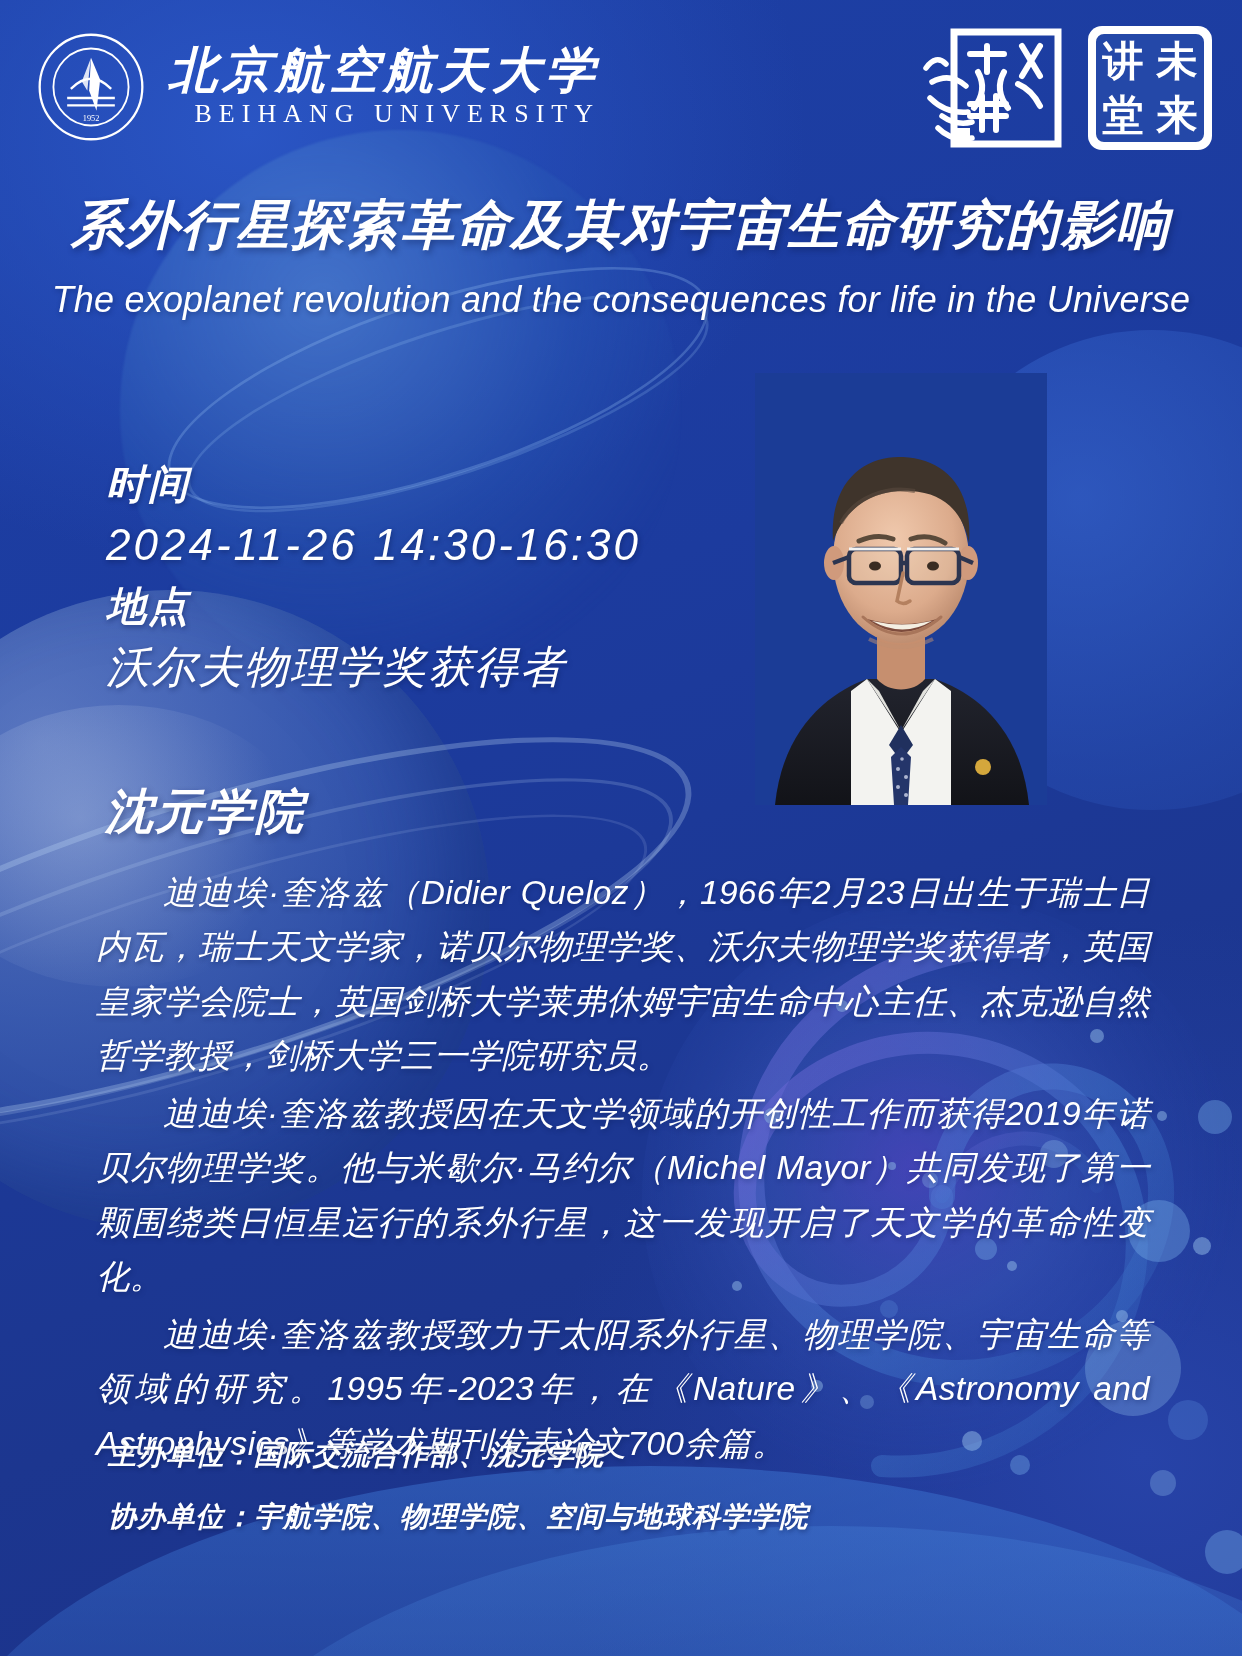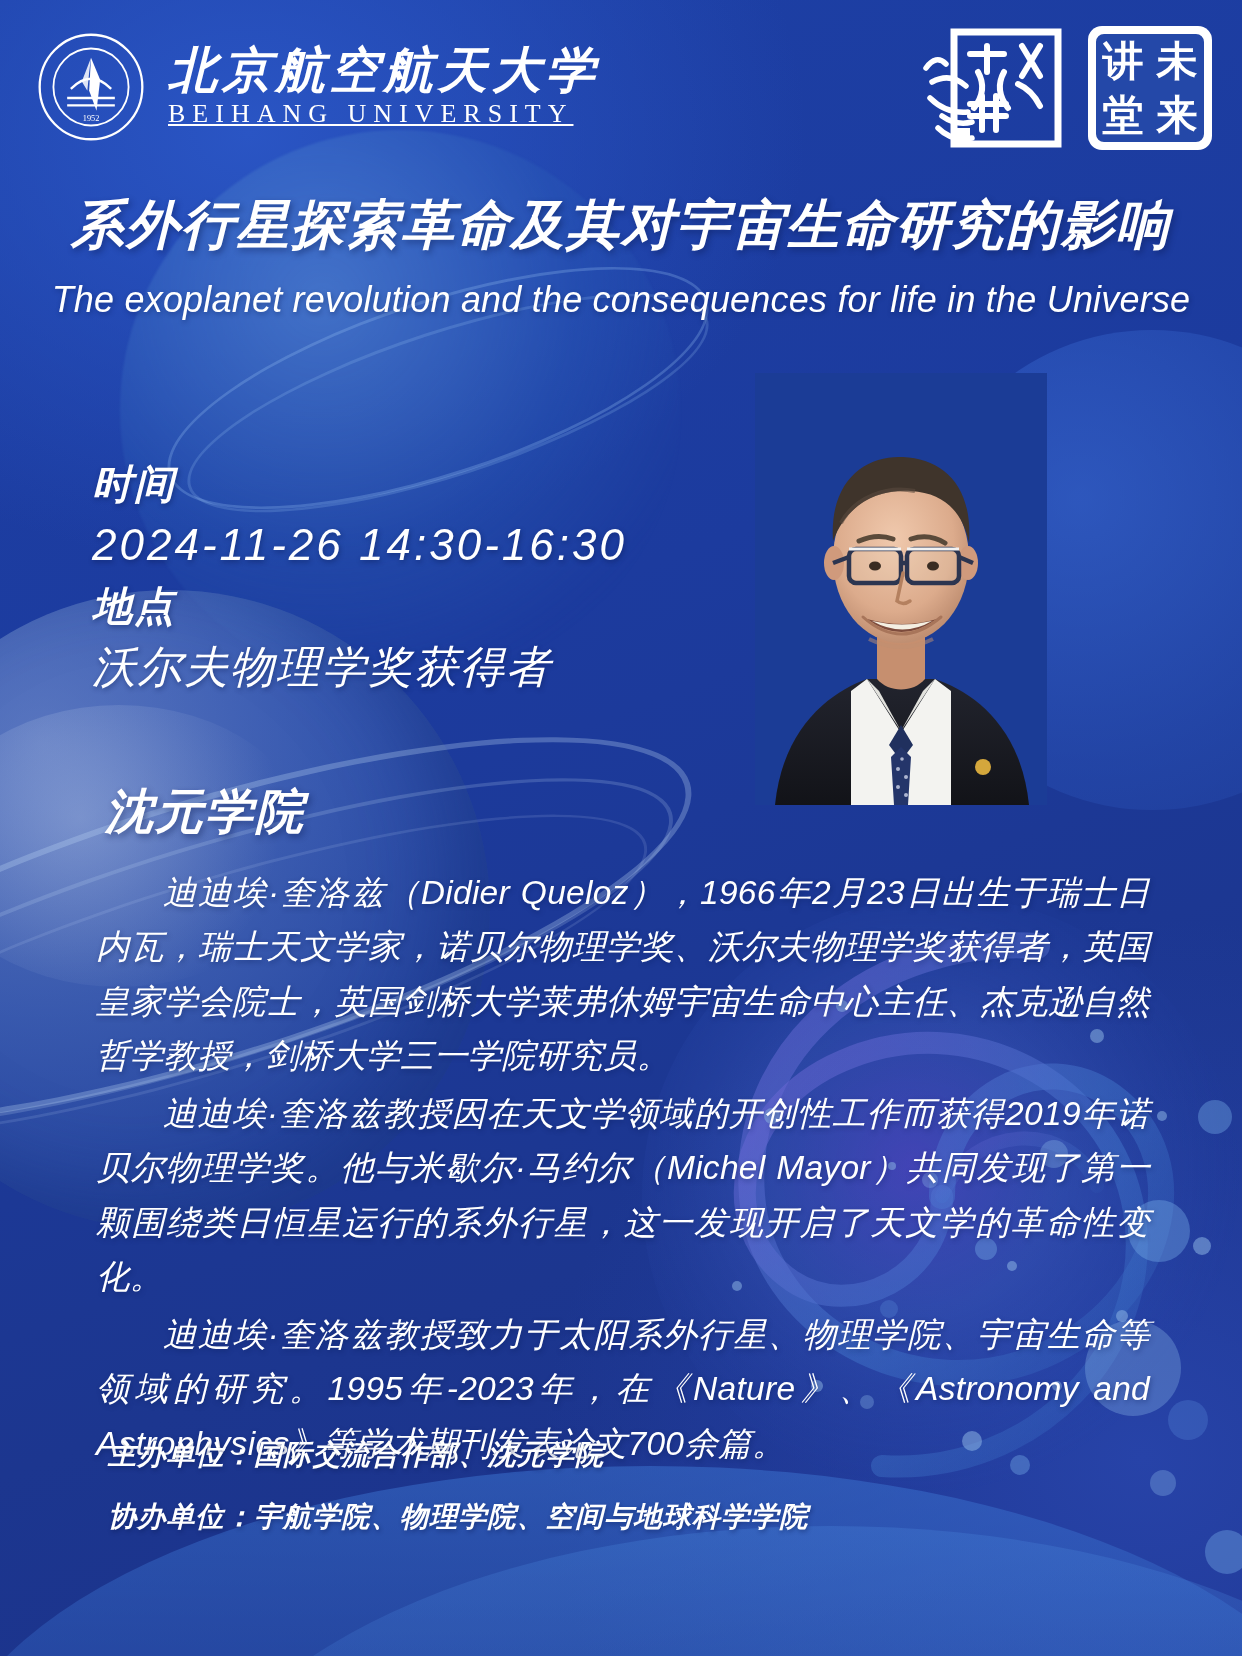--- a/index.html
+++ b/index.html
@@ -93,30 +93,29 @@
 
   
   .header {
     position:absolute; left:0; right:0; top:0; height:175px;
   }
   .uni-logo-wrap {
     position:absolute; left:36px; top:32px; display:flex; align-items:center; gap:22px;
   }
   .seal { width:110px; height:110px; position:relative; }
   .seal svg { width:100%; height:100%; display:block; }
-  .uni-names { display:flex; flex-direction:column; gap:2px; }
+  .uni-names { display:flex; flex-direction:column; gap:2px;text-align:right; }
   .uni-cn {
     font-size:49px; line-height:1.05; color:#fff; font-weight:700;
     letter-spacing:5px; font-family:"Liberation Serif", serif;
     font-style:italic;
   }
   .uni-en {
     font-size:26px; color:#fff; letter-spacing:7px;
     font-family:"Liberation Serif", serif;
-    text-decoration:underline;
   }
 
   .brand-logos {
     position:absolute; right:30px; top:24px; display:flex; align-items:center; gap:26px;
   }
   .seal-sq { position:relative; width:150px; height:128px; }
   .seal-sq svg { width:100%; height:100%; display:block; }
   .jiangtang {
     width:124px; height:124px; border-radius:14px;
     background:#fff; padding:5px; box-sizing:border-box;
@@ -140,21 +139,21 @@
   }
   .title-en {
     margin-top:22px;
     font-size:36px; color:#fff; font-style:italic; font-weight:500;
     letter-spacing:.2px;
     text-shadow: 1px 2px 5px rgba(8,25,80,.40);
     font-family:"Liberation Sans", sans-serif;
   }
 
   
-  .info { position:absolute; left:92px; top:455px; color:#fff; }
+  .info { position:absolute; left:106px; top:455px; color:#fff; }
   .info-label {
     font-size:40px; font-weight:800; font-style:italic; letter-spacing:2px;
     line-height:1.45;
     text-shadow: 1px 2px 5px rgba(8,25,80,.45);
   }
   .info-value {
     font-size:44px; font-weight:400; font-style:italic; letter-spacing:2px;
     line-height:1.45;
     text-shadow: 1px 2px 5px rgba(8,25,80,.45);
   }

